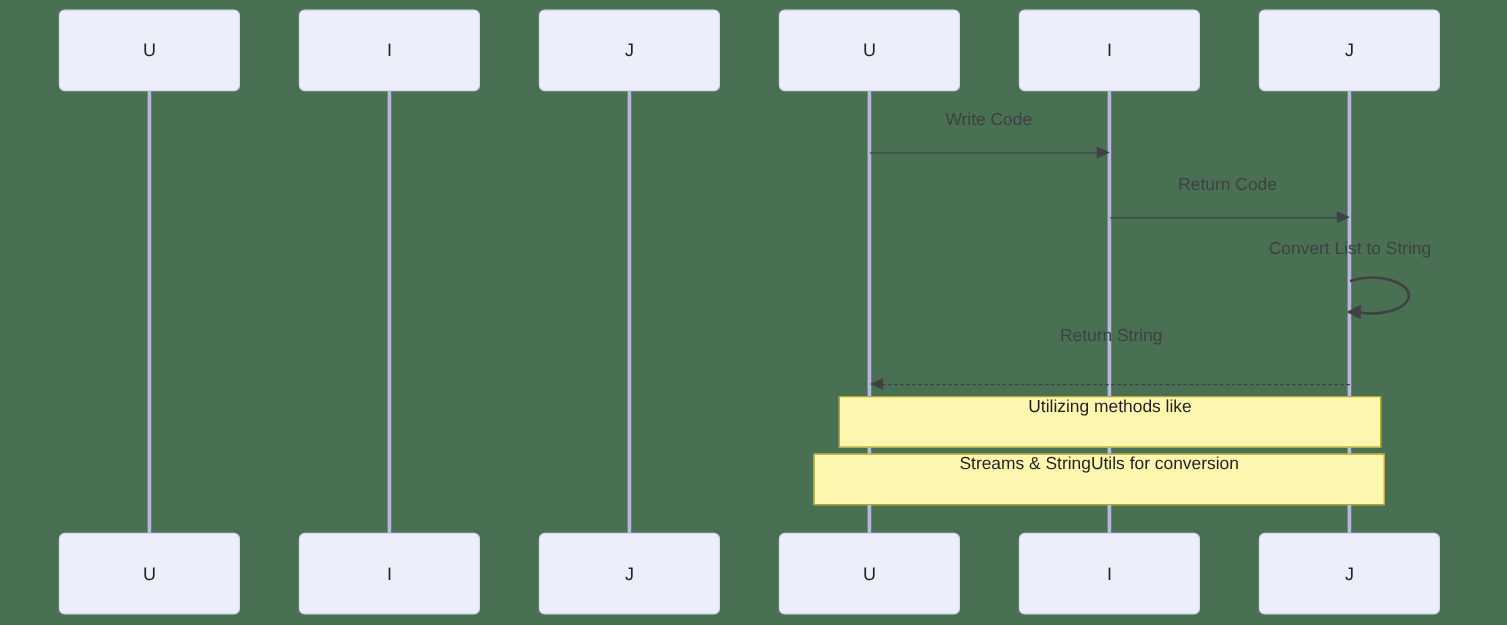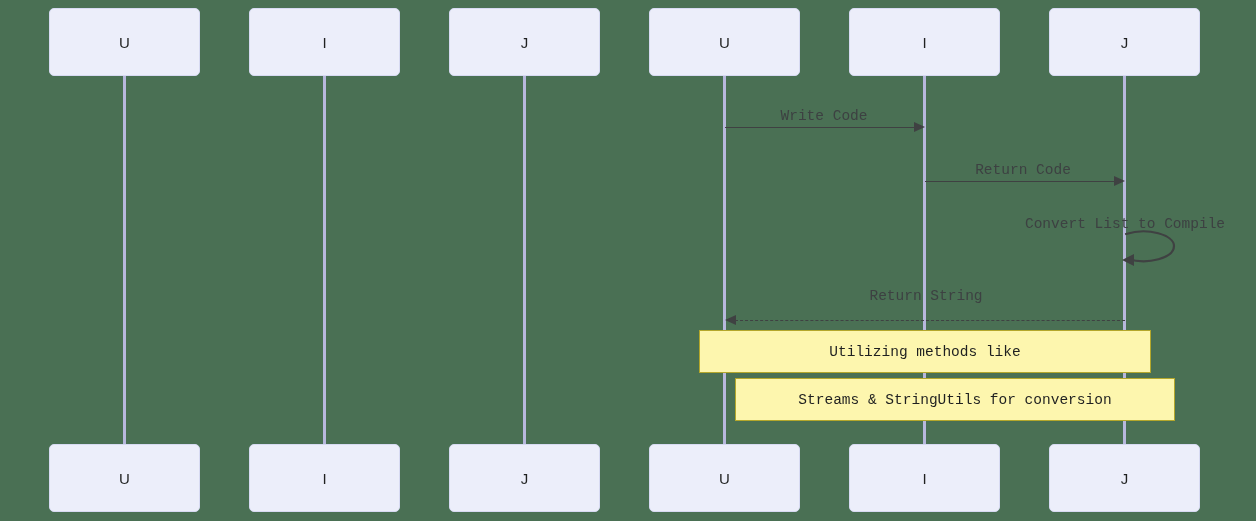--- a/index.html
+++ b/index.html
@@ -45,24 +45,23 @@
     background: #b8b8dd;
     top: 76px;
     height: 368px;
   }
 
   
   .msg-label {
     position: absolute;
     color: #3d4142;
     font-size: 14.5px;
-    font-family: Liberation Mono, monospace;
+    font-family: Liberation Sans, sans-serif;
     white-space: nowrap;
     transform: translateX(-50%);
-    margin-top: 16px;
   }
 
   
   .arrow-line {
     position: absolute;
     height: 0;
     border-top: 1.6px solid #3f4142;
   }
   .arrow-line.dashed {
     border-top: 1.6px dashed #3f4142;
@@ -87,25 +86,24 @@
     overflow: visible;
   }
 
   
   .note-box {
     position: absolute;
     background: #fdf6ae;
     border: 1.5px solid #b4a72b;
     box-sizing: border-box;
     display: flex;
-    align-items: center;
     justify-content: center;
     color: #1f2020;
     font-size: 14.5px;
-    font-family: Liberation Mono, monospace;
+    font-family: Liberation Sans, sans-serif;
     white-space: nowrap;
   }
 </style>
 </head>
 <body>
 
 <div id="diagram">
 
   <div class="actor-box top" style="left:49px">
       <span>U</span>
@@ -134,34 +132,34 @@
   <div class="lifeline" style="left:1123px"></div>
 
   <div class="msg-label" style="left:824px; top:92px">Write Code</div>
   <div class="arrow-line" style="left:725px; top:127px; width:190px"></div>
   <div class="arrow-head right" style="left:914px; top:121.5px"></div>
 
   <div class="msg-label" style="left:1023px; top:146px">Return Code</div>
   <div class="arrow-line" style="left:925px; top:181px; width:190px"></div>
   <div class="arrow-head right" style="left:1114px; top:175.5px"></div>
 
-  <div class="msg-label" style="left:1125px; top:200px">Convert List to Compile</div>
+  <div class="msg-label" style="left:1125px; top:200px">Convert List to String</div>
   <svg class="self-loop" style="left:1118px; top:225px" width="70" height="48" viewBox="0 0 70 48">
     <path d="M 8 9 C 30 2, 56 10, 56 21 C 56 33, 30 40, 10 34" fill="none" stroke="#3f4142" stroke-width="2.2" stroke-linecap="round"></path>
     <polygon points="16,29 16,41 4,35" fill="#3f4142"></polygon>
   </svg>
 
   <div class="msg-label" style="left:926px; top:272px">Return String</div>
   <div class="arrow-line dashed" style="left:735px; top:320px; width:390px"></div>
   <div class="arrow-head left" style="left:725px; top:314.5px"></div>
 
   <div class="note-box" style="left:699px; top:330px; width:452px; height:43px">
     <span>Utilizing methods like</span>
   </div>
-  <div class="note-box" style="left:735px; top:378px; width:440px; height:43px">
+  <div class="note-box" style="left:678px; top:378px; width:476px; height:43px">
     <span>Streams &amp; StringUtils for conversion</span>
   </div>
 
   <div class="actor-box bot" style="left:49px">
       <span>U</span>
     </div>
   <div class="actor-box bot" style="left:249px">
       <span>I</span>
     </div>
   <div class="actor-box bot" style="left:449px">

